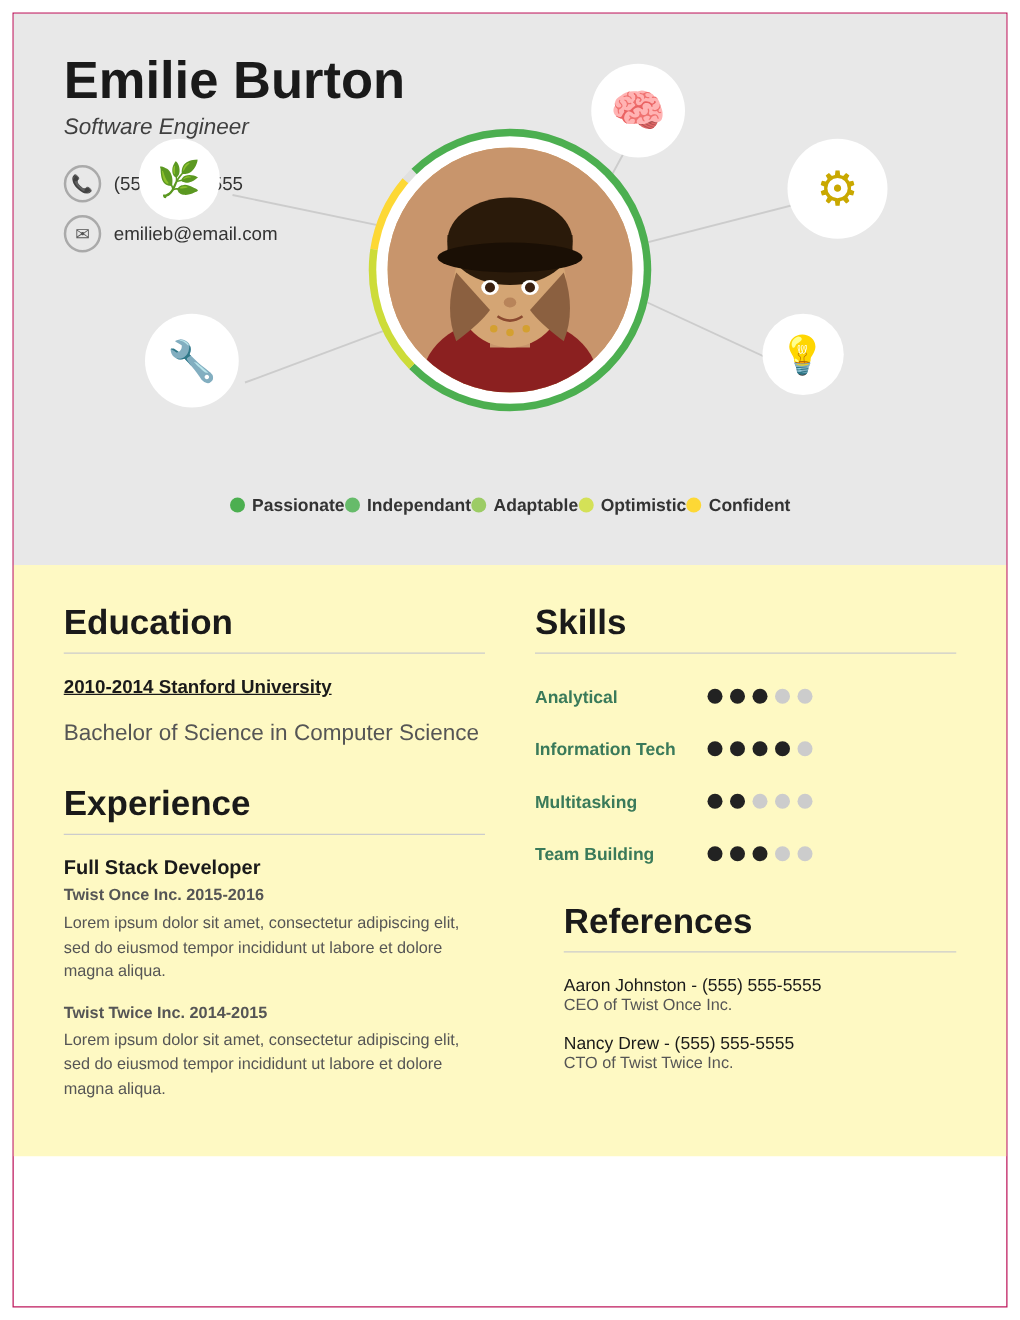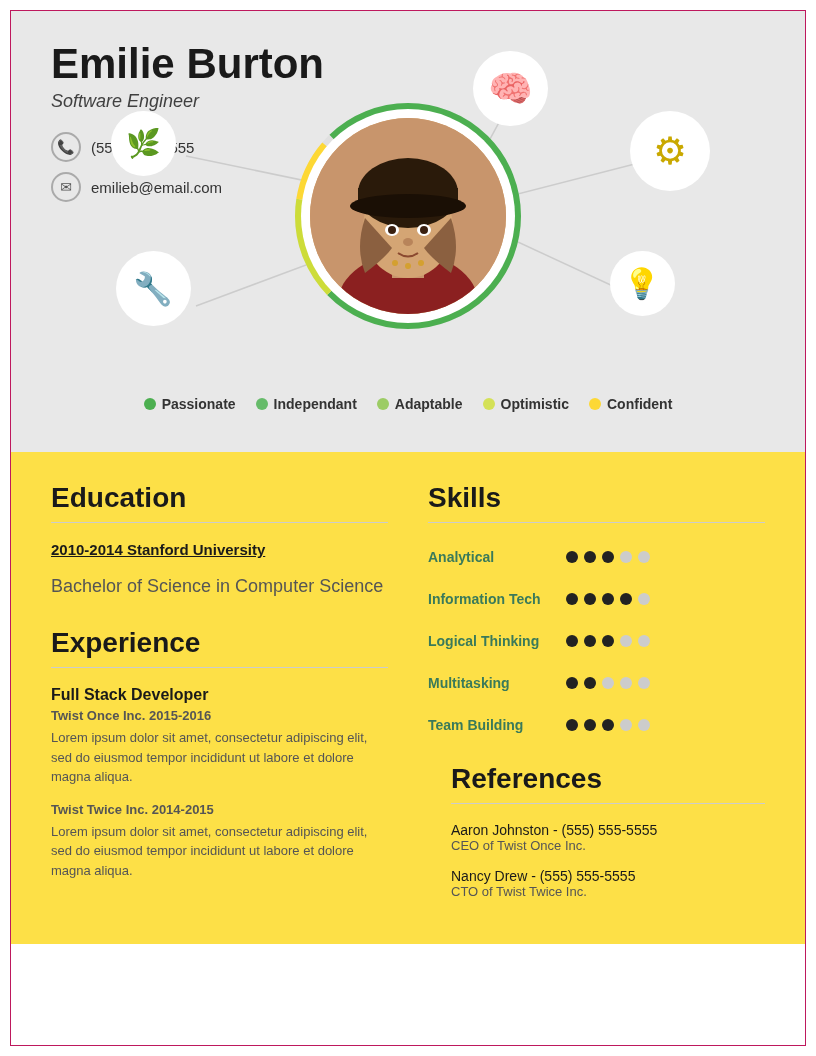--- a/index.html
+++ b/index.html
@@ -119,21 +119,20 @@
       top: 0; left: 0;
       width: 100%;
       height: 100%;
     }
 
     
     .traits-bar {
       display: flex;
       justify-content: center;
       align-items: center;
-      gap: 20px;
       padding: 15px 0 20px 0;
       flex-wrap: wrap;
     }
 
     .trait-item {
       display: flex;
       align-items: center;
       gap: 6px;
       font-size: 14px;
       font-weight: 600;
@@ -144,21 +143,21 @@
       width: 12px;
       height: 12px;
       border-radius: 50%;
     }
 
     
     .body-section {
       display: flex;
       padding: 30px 40px;
       gap: 40px;
-      background: #fde047;
+      background: #fef9c3;
     }
 
     .left-column {
       flex: 1;
     }
 
     .right-column {
       flex: 1;
     }
 
@@ -453,30 +452,20 @@
           <span class="skill-label">Information Tech</span>
           <div class="skill-dots">
             <div class="dot dot-filled"></div>
             <div class="dot dot-filled"></div>
             <div class="dot dot-filled"></div>
             <div class="dot dot-filled"></div>
             <div class="dot dot-empty"></div>
           </div>
         </div>
 
-        <div class="skill-row">
-          <span class="skill-label">Logical Thinking</span>
-          <div class="skill-dots">
-            <div class="dot dot-filled"></div>
-            <div class="dot dot-filled"></div>
-            <div class="dot dot-filled"></div>
-            <div class="dot dot-empty"></div>
-            <div class="dot dot-empty"></div>
-          </div>
-        </div>
 
         <div class="skill-row">
           <span class="skill-label">Multitasking</span>
           <div class="skill-dots">
             <div class="dot dot-filled"></div>
             <div class="dot dot-filled"></div>
             <div class="dot dot-empty"></div>
             <div class="dot dot-empty"></div>
             <div class="dot dot-empty"></div>
           </div>

